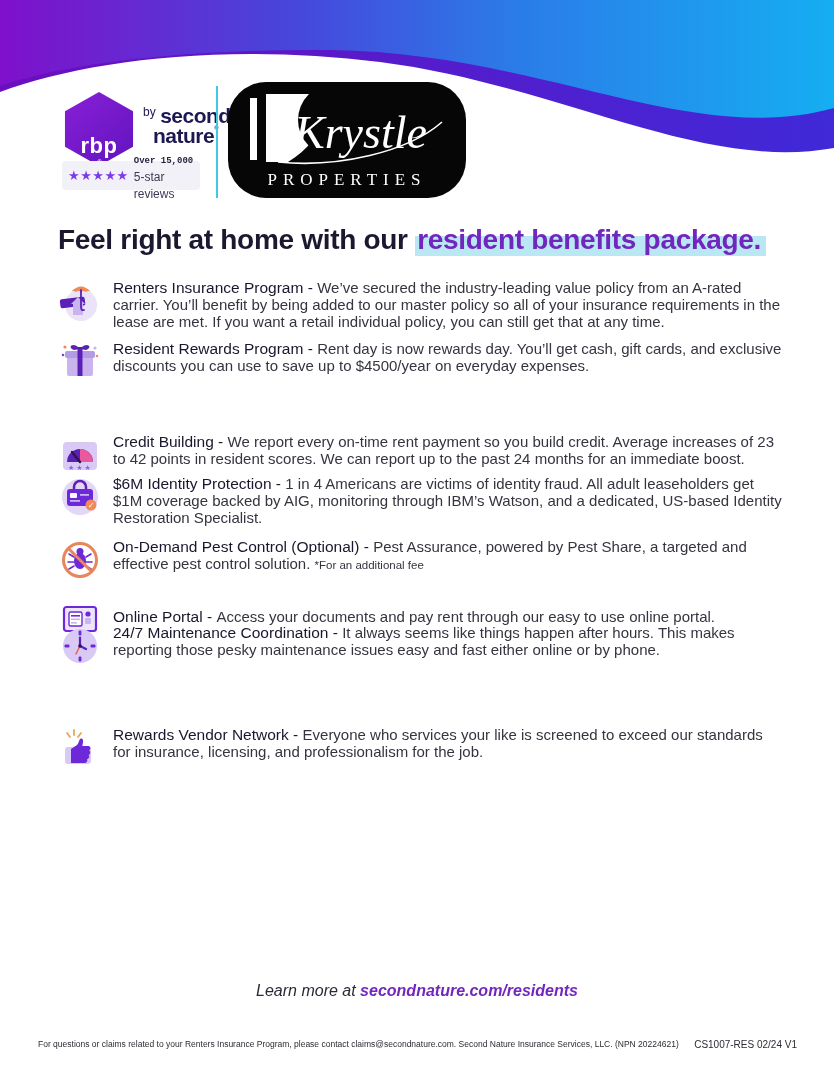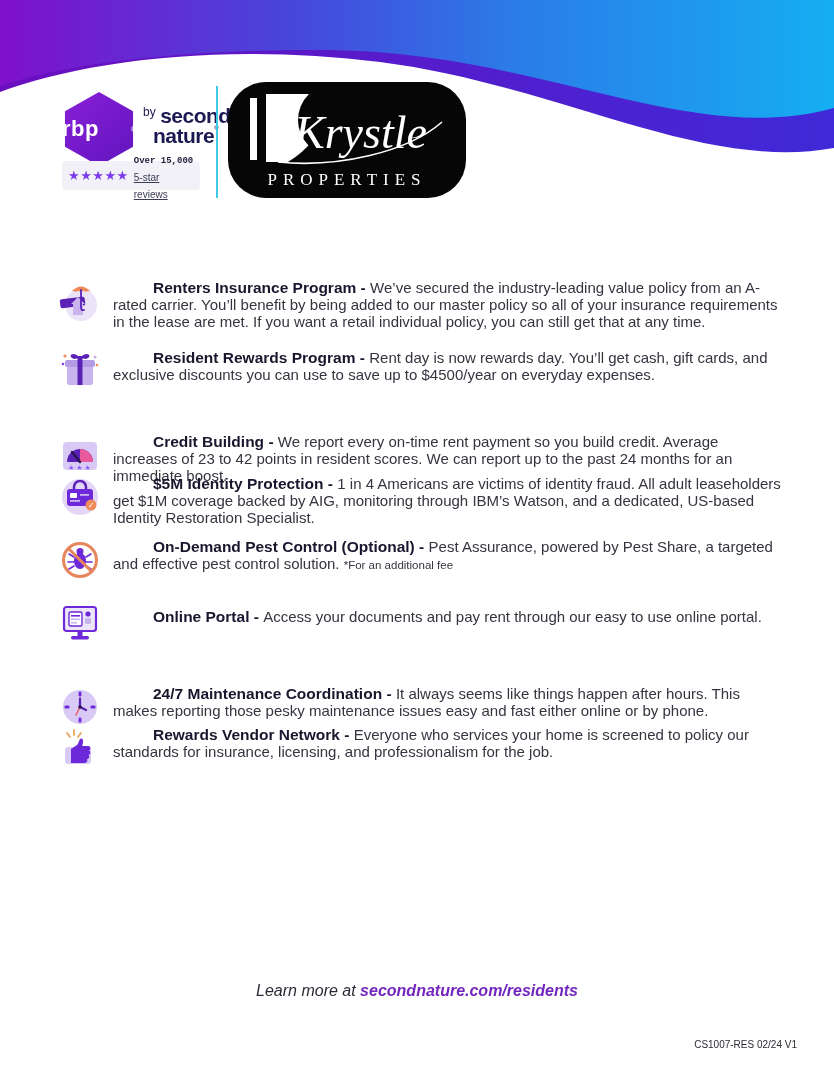--- a/index.html
+++ b/index.html
@@ -16,54 +16,54 @@
   html,body{background:#e8e8e8;}
   body{font-family:"Liberation Sans","DejaVu Sans",sans-serif;}
   .page{
     position:relative;width:834px;height:1080px;margin:0 auto;
     background:#ffffff;overflow:hidden;
   }
   
   .wave{position:absolute;top:0;left:0;width:834px;height:200px;}
   
   .rbp-badge{position:absolute;left:62px;top:92px;width:74px;height:74px;}
-  .rbp-hex{position:absolute;inset:0;display:flex;align-items:center;justify-content:space-between;
+  .rbp-hex{position:absolute;inset:0;display:flex;align-items:center;justify-content:flex-end;
     background:linear-gradient(140deg,#8a1fd8,#5f14bd);
-    clip-path:polygon(50% 0%,96% 26%,96% 74%,50% 100%,4% 74%,4% 26%);}
+    clip-path:polygon(50% 0%,96% 26%,96% 74%,50% 100%,4% 74%,4% 26%);flex-direction:column;}
   .rbp-hex span{color:#fff;font-weight:bold;font-size:22px;letter-spacing:0.5px;}
   .rbp-hex sup{color:#fff;font-size:7px;margin-left:1px;}
   .rbp-accent-teal{position:absolute;left:-7px;top:10px;width:74px;height:62px;background:#43CBE0;
     clip-path:polygon(50% 0%,96% 26%,96% 74%,50% 100%,4% 74%,4% 26%);transform:rotate(-18deg);z-index:-1;}
   .rbp-accent-blue{position:absolute;left:12px;top:16px;width:72px;height:64px;background:#2D5BE8;
     clip-path:polygon(50% 0%,96% 26%,96% 74%,50% 100%,4% 74%,4% 26%);transform:rotate(16deg);z-index:-2;}
   .sn-wrap{position:absolute;left:143px;top:106px;width:90px;line-height:1;}
   .sn-by{font-size:12px;color:var(--navy);font-weight:normal;vertical-align:top;margin-top:40px;}
   .sn-name{font-size:21px;font-weight:bold;color:var(--navy);letter-spacing:-0.5px;line-height:0.92;}
   .sn-line2{padding-left:10px;}
   .sn-reg{font-size:6px;vertical-align:top;}
   .reviews-box{position:absolute;left:62px;top:161px;width:138px;height:29px;background:#F1F1F7;
     border-radius:4px;display:flex;align-items:center;padding:0 6px;gap:5px;}
   .stars{color:#7C3AED;font-size:13px;letter-spacing:0.5px;white-space:nowrap;}
   .reviews-text{line-height:1.1;}
   .reviews-l1{font-size:9px;font-weight:bold;color:#1F1F3D;font-family:Liberation Mono, monospace;}
-  .reviews-l2{font-size:10px;color:#3A3A55;text-decoration:underline;}
+  .reviews-l2{font-size:12px;color:#3A3A55;}
   
   .divider{position:absolute;left:216px;top:86px;width:2px;height:112px;background:var(--cyan);}
   .krystle{position:absolute;left:228px;top:82px;}
   
   .headline{position:absolute;left:58px;top:224px;right:48px;
     font-size:28px;font-weight:bold;color:var(--ink);letter-spacing:-0.3px;}
   .hl{color:var(--purple);
     background:linear-gradient(to bottom,transparent 36%,#B9E8F4 36%,#B9E8F4 100%);
     padding:0 5px 1px 2px;}
   
   .benefit{position:absolute;left:57px;right:52px;display:flex;gap:10px;}
   .b-icon{flex:0 0 46px;width:46px;height:46px;}
   .b-text{flex:1;font-size:15px;line-height:16.8px;color:var(--body);padding-top:2px;}
-  .b-title{font-weight:bold;color:#18172E;font-size:15.5px;margin-left:40px;}
+  .b-title{font-weight:normal;color:#18172E;font-size:15.5px;}
   .b-note{font-size:11.5px;color:#35343F;}
   .bt-shift .b-text{padding-top:9px;}
   
   .learn{position:absolute;left:0;right:0;top:982px;text-align:center;
     font-size:16px;color:#2A2A35;font-style:italic;}
   .learn a{color:var(--purple);font-weight:bold;text-decoration:none;}
   .fineprint{position:absolute;left:38px;top:1039px;font-size:8.5px;color:#2B2B33;}
   .doccode{position:absolute;right:37px;top:1039px;font-size:10px;color:#2B2B33;}
   .serif{font-family:"Liberation Serif","DejaVu Serif",serif;}
 </style>
@@ -119,34 +119,35 @@
     <g>
       <rect x="38" y="12" width="56" height="68" fill="#ffffff"></rect>
       <circle cx="106" cy="38" r="36" fill="#060606"></circle>
       <path d="M60 80 Q92 60 94 34 L94 80 Z" fill="#060606"></path>
     </g>
     <text x="66" y="66" class="serif" font-style="italic" font-size="46" fill="#ffffff">Krystle</text>
     <path d="M50 80 C110 86 180 70 214 40" stroke="#ffffff" stroke-width="1.6" fill="none"></path>
     <text x="119" y="103" text-anchor="middle" class="serif" font-size="17" letter-spacing="6" fill="#ffffff">PROPERTIES</text>
   </svg>
 
+  <h1 class="headline"><span>Feel right at home with our </span><span class="hl">resident benefits package.</span></h1>
 
   <div class="benefit" style="top:278px">
     <svg class="b-icon" viewBox="0 0 46 46">
       <circle cx="24" cy="27" r="16" fill="#EBE3F8"></circle>
       <rect x="3" y="20" width="25" height="9" rx="2" fill="#5B21B6" transform="rotate(-7 15 24)"></rect>
       <path d="M14 26 L21 19 L28 26 Z" fill="#C9B4EE"></path>
       <rect x="16" y="26" width="10" height="11" fill="#C9B4EE"></rect>
       <path d="M14 14 Q24 3 34 14 Q31 12 29 14 Q26 12 24 14 Q21 12 19 14 Q16 12 14 14 Z" fill="#EF8A5A"></path>
       <path d="M24 12 L24 29 Q24 33 27 32" stroke="#5B21B6" stroke-width="1.8" fill="none" stroke-linecap="round"></path>
     </svg>
     <p class="b-text"><span class="b-title">Renters Insurance Program - </span><span>We’ve secured the industry-leading value policy from an A-rated carrier. You’ll benefit by being added to our master policy so all of your insurance requirements in the lease are met. If you want a retail individual policy, you can still get that at any time.</span></p>
   </div>
 
-  <div class="benefit" style="top:348px">
+  <div class="benefit" style="top:339px">
     <svg class="b-icon" viewBox="0 0 46 46">
       <circle cx="8" cy="8" r="1.6" fill="#EF8A5A"></circle>
         <circle cx="38" cy="9" r="1.6" fill="#C9B4EE"></circle>
       <circle cx="6" cy="16" r="1.3" fill="#7C3AED"></circle>
         <circle cx="40" cy="17" r="1.3" fill="#EF8A5A"></circle>
       <rect x="10" y="17" width="26" height="20" rx="2" fill="#C9B4EE"></rect>
       <rect x="8" y="12" width="30" height="7" rx="2" fill="#B39BE6"></rect>
       <rect x="20.5" y="8" width="5" height="29" fill="#5B21B6"></rect>
       <path d="M23 10 C17 2 9 8 17 11 Z" fill="#5B21B6"></path>
       <path d="M23 10 C29 2 37 8 29 11 Z" fill="#5B21B6"></path>
@@ -169,21 +170,21 @@
     <svg class="b-icon" viewBox="0 0 46 46">
       <circle cx="23" cy="23" r="18" fill="#E3D6F6"></circle>
       <path d="M17 16 v-3 a6 6 0 0 1 12 0 v3" stroke="#5B21B6" stroke-width="2.5" fill="none"></path>
       <rect x="10" y="15" width="26" height="17" rx="3" fill="#6D28D9"></rect>
       <rect x="13" y="19" width="7" height="5" rx="1" fill="#ffffff"></rect>
       <rect x="13" y="26" width="10" height="1.8" fill="#C9B4EE"></rect>
       <rect x="23" y="20" width="9" height="1.8" fill="#C9B4EE"></rect>
       <circle cx="34" cy="31" r="5.5" fill="#EF8A5A"></circle>
       <text x="34" y="34" text-anchor="middle" font-size="8" fill="#ffffff">✓</text>
     </svg>
-    <p class="b-text"><span class="b-title">$5M Identity Protection - </span><span>1 in 4 Americans are victims of identity fraud. All adult leaseholders get $1M coverage backed by AIG, monitoring through IBM’s Watson, and a dedicated, US-based Identity Restoration Specialist.</span></p>
+    <p class="b-text"><span class="b-title">$6M Identity Protection - </span><span>1 in 4 Americans are victims of identity fraud. All adult leaseholders get $1M coverage backed by AIG, monitoring through IBM’s Watson, and a dedicated, US-based Identity Restoration Specialist.</span></p>
   </div>
 
   <div class="benefit bt-shift" style="top:600px">
     <svg class="b-icon" viewBox="0 0 46 46">
       <rect x="7" y="7" width="32" height="24" rx="2.5" fill="#EDE6FA" stroke="#6D28D9" stroke-width="2.2"></rect>
       <rect x="12" y="12" width="13" height="14" rx="1.5" fill="#ffffff" stroke="#6D28D9" stroke-width="1.4"></rect>
       <rect x="14" y="15" width="9" height="1.6" fill="#6D28D9"></rect>
       <rect x="14" y="18.5" width="9" height="1.6" fill="#C9B4EE"></rect>
       <rect x="14" y="22" width="6" height="1.6" fill="#C9B4EE"></rect>
       <circle cx="31" cy="14" r="2.6" fill="#6D28D9"></circle>
@@ -205,21 +206,21 @@
           <line x1="17" y1="29" x2="12" y2="32"></line>
         <line x1="29" y1="20" x2="34" y2="17"></line>
           <line x1="29" y1="25" x2="35" y2="25"></line>
           <line x1="29" y1="29" x2="34" y2="32"></line>
       </g>
       <line x1="11" y1="11" x2="35" y2="35" stroke="#E8855B" stroke-width="3"></line>
     </svg>
     <p class="b-text"><span class="b-title">On-Demand Pest Control (Optional) - </span><span>Pest Assurance, powered by Pest Share, a targeted and effective pest control solution. </span><span class="b-note">*For an additional fee</span></p>
   </div>
 
-  <div class="benefit" style="top:684px">
+  <div class="benefit" style="top:623px">
     <svg class="b-icon" viewBox="0 0 46 46">
       <circle cx="23" cy="23" r="17" fill="#D9C9F5"></circle>
       <g fill="#6D28D9">
         <rect x="21.6" y="7.5" width="2.8" height="5" rx="1.2"></rect>
         <rect x="21.6" y="33.5" width="2.8" height="5" rx="1.2"></rect>
         <rect x="7.5" y="21.6" width="5" height="2.8" rx="1.2"></rect>
         <rect x="33.5" y="21.6" width="5" height="2.8" rx="1.2"></rect>
       </g>
       <line x1="23" y1="23" x2="23" y2="14.5" stroke="#5B21B6" stroke-width="2.2" stroke-linecap="round"></line>
       <line x1="23" y1="23" x2="29" y2="26" stroke="#5B21B6" stroke-width="2.2" stroke-linecap="round"></line>
@@ -232,22 +233,23 @@
   <div class="benefit" style="top:725px">
     <svg class="b-icon" viewBox="0 0 46 46">
       <g stroke="#E8A65B" stroke-width="1.8" stroke-linecap="round">
         <line x1="10" y1="8" x2="13" y2="12"></line>
           <line x1="17" y1="5" x2="17" y2="10"></line>
           <line x1="24" y1="8" x2="21" y2="12"></line>
       </g>
       <rect x="8" y="22" width="26" height="17" rx="3" fill="#D9C9F5"></rect>
       <path d="M14 38 V24 l6 -4 c2 -1.5 2 -7 4.5 -6.5 c2.5 0.5 1.5 5 0.8 7.5 h6.2 c2.5 0 2.5 4 0.5 4.5 c2 1 1.5 4 -0.5 4.5 c1.5 1.5 0.5 4 -1.5 4 c1 2 -0.5 4 -2.5 4 Z" fill="#6D28D9"></path>
     </svg>
-    <p class="b-text"><span class="b-title">Rewards Vendor Network - </span><span>Everyone who services your home is screened to policy our standards for insurance, licensing, and professionalism for the job.</span></p>
+    <p class="b-text"><span class="b-title">Rewards Vendor Network - </span><span>Everyone who services your like is screened to exceed our standards for insurance, licensing, and professionalism for the job.</span></p>
   </div>
 
   <div class="learn">
     <span>Learn more at </span><a href="#">secondnature.com/residents</a>
   </div>
 
+  <div class="fineprint">For questions or claims related to your Renters Insurance Program, please contact claims@secondnature.com. Second Nature Insurance Services, LLC. (NPN 20224621)</div>
   <div class="doccode">CS1007-RES 02/24 V1</div>
 
 </div>
 
 </body></html>

